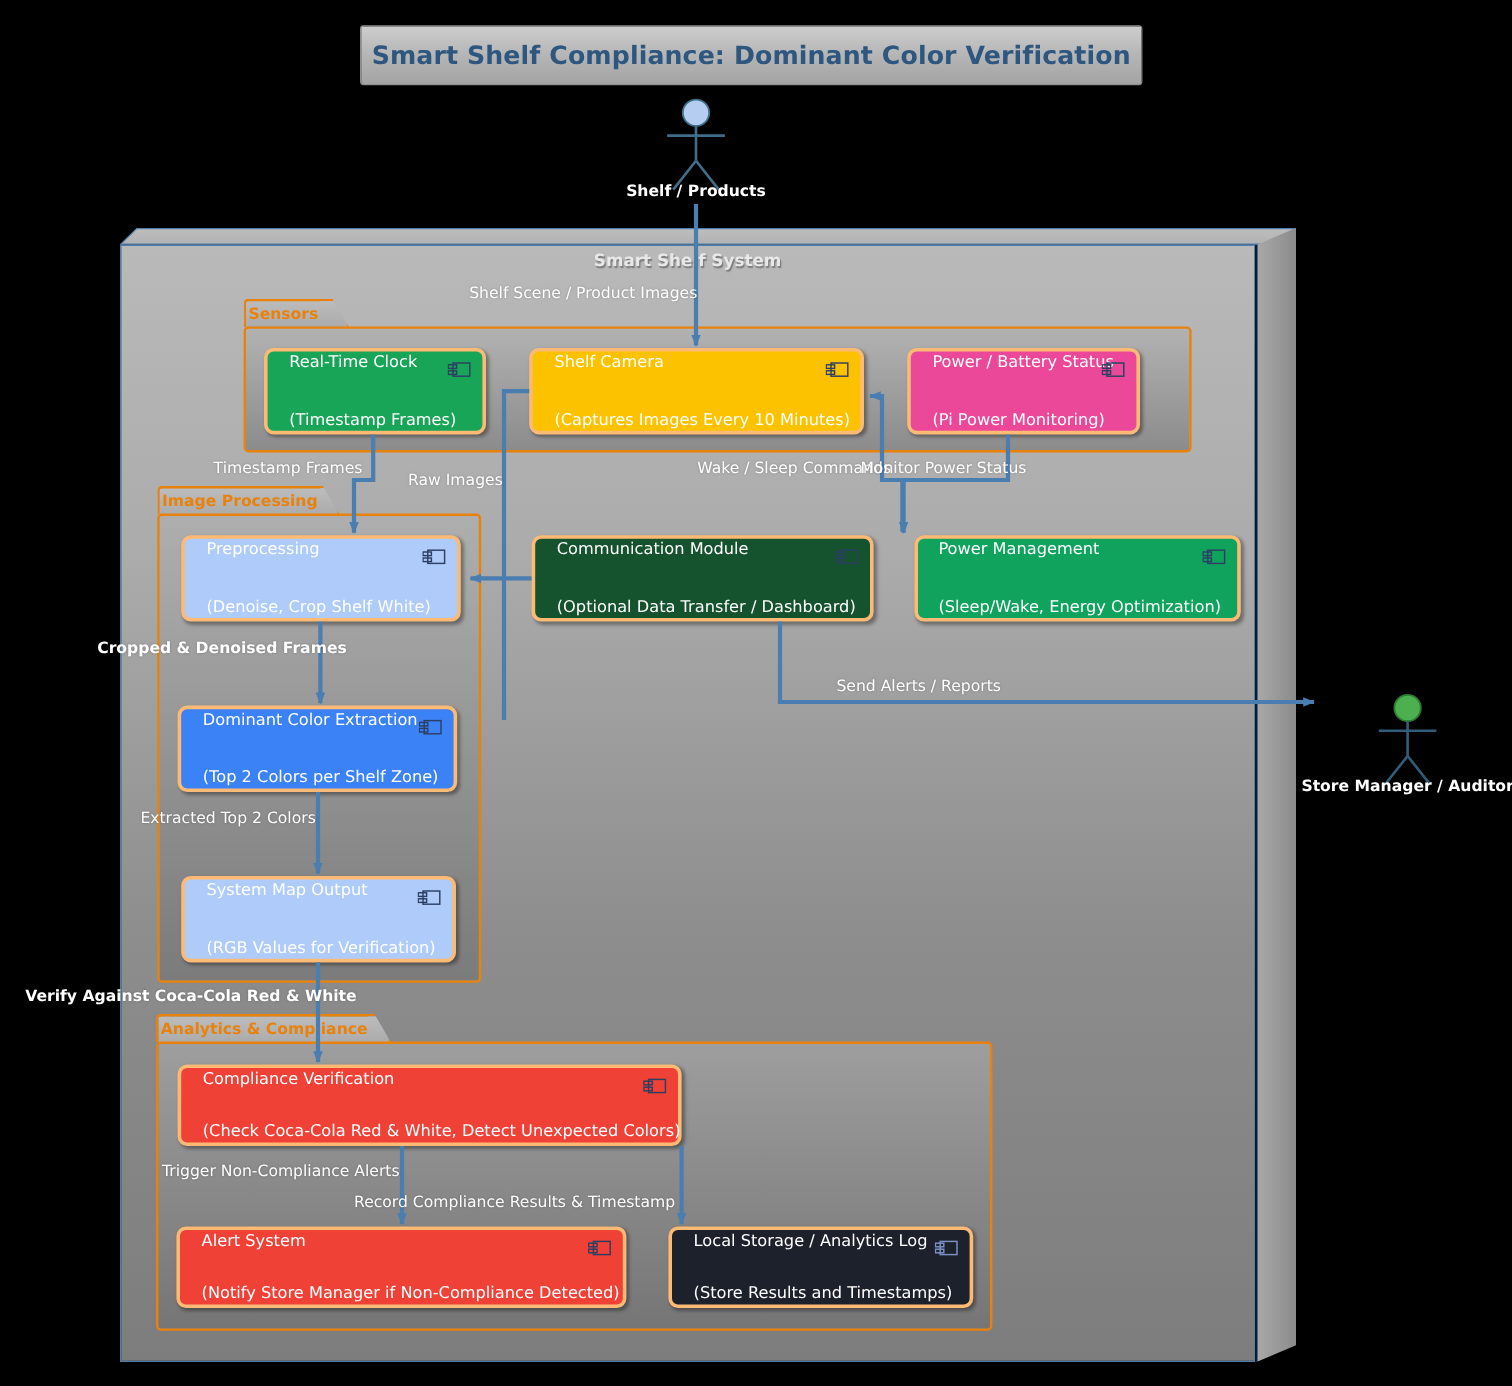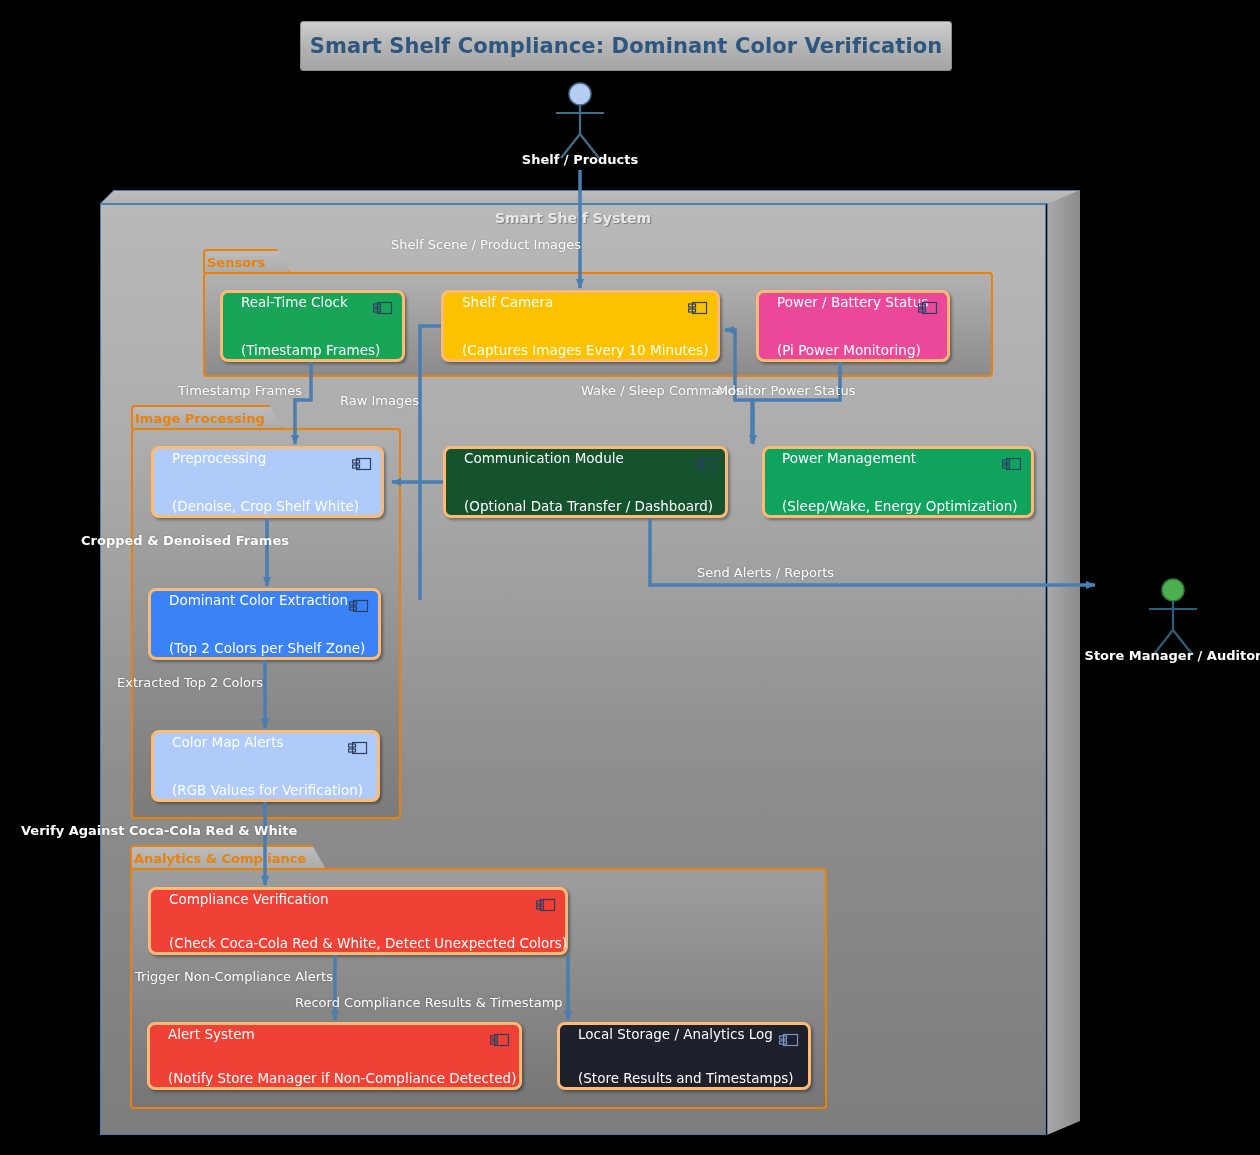--- a/index.html
+++ b/index.html
@@ -266,21 +266,21 @@
     <div class="comp-line">Dominant Color Extraction</div>
     <div class="comp-line">(Top 2 Colors per Shelf Zone)</div>
   </div>
 
   <div class="comp" style="left:151px; top:730px; width:229px; height:72px; background:#aecbfa;">
     <svg class="comp-icon" viewBox="0 0 20 14">
       <rect x="4.5" y="1.5" width="14" height="11" fill="none" stroke="#2c3f63" stroke-width="1.2"></rect>
       <rect x="0.5" y="3" width="7" height="3" fill="none" stroke="#2c3f63" stroke-width="1.2"></rect>
       <rect x="0.5" y="8" width="7" height="3" fill="none" stroke="#2c3f63" stroke-width="1.2"></rect>
     </svg>
-    <div class="comp-line">Color Map Alerts</div>
+    <div class="comp-line">System Map Output</div>
     <div class="comp-line">(RGB Values for Verification)</div>
   </div>
 
   <div class="comp" style="left:443px; top:446px; width:285px; height:72px; background:#14532d;">
     <svg class="comp-icon" viewBox="0 0 20 14">
       <rect x="4.5" y="1.5" width="14" height="11" fill="none" stroke="#2c3f63" stroke-width="1.2"></rect>
       <rect x="0.5" y="3" width="7" height="3" fill="none" stroke="#2c3f63" stroke-width="1.2"></rect>
       <rect x="0.5" y="8" width="7" height="3" fill="none" stroke="#2c3f63" stroke-width="1.2"></rect>
     </svg>
     <div class="comp-line">Communication Module</div>

